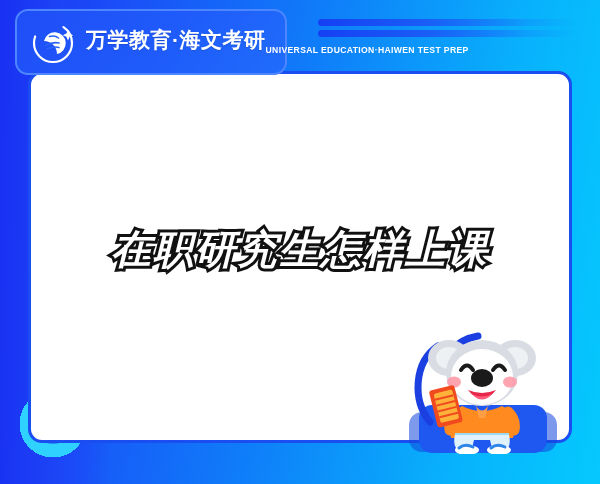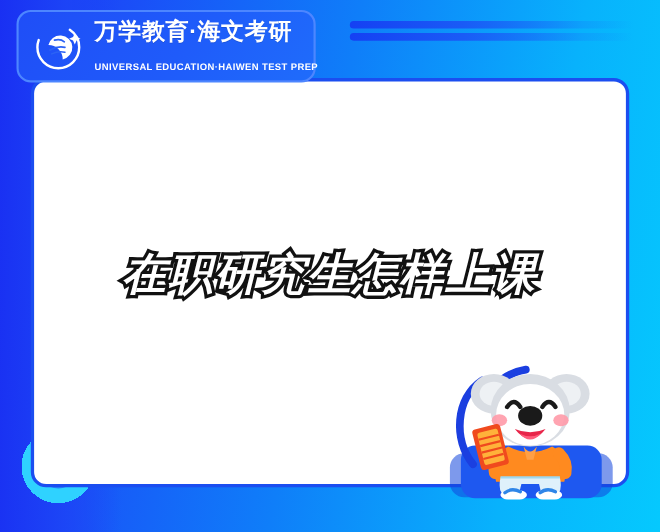--- a/index.html
+++ b/index.html
@@ -92,21 +92,21 @@
     padding-left: 14px;
   }
   .logo-mark {
     width: 46px; height: 46px;
     flex: 0 0 46px;
     position: relative;
   }
   .logo-text-wrap {
     margin-left: 9px;
     display: flex;
-    flex-direction: column;
+    flex-direction: row;
     justify-content: center;
   }
   .logo-cn {
     color: #ffffff;
     font-size: 21px;
     font-weight: 700;
     letter-spacing: .5px;
     line-height: 1.05;
     white-space: nowrap;
     text-shadow: 0 1px 0 rgba(0,0,0,.12);

